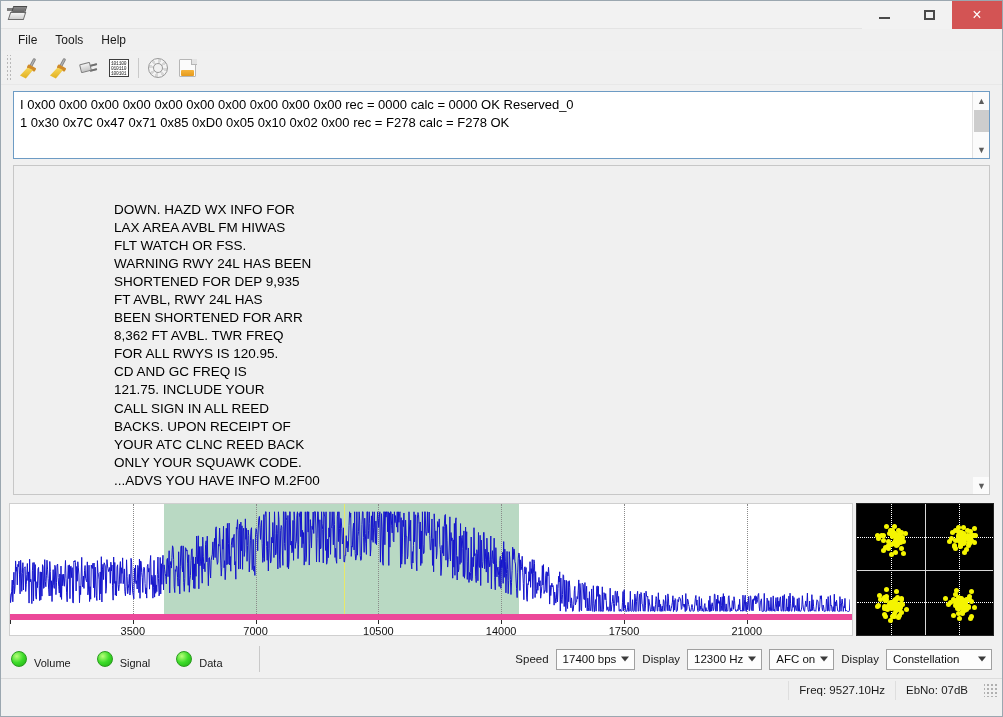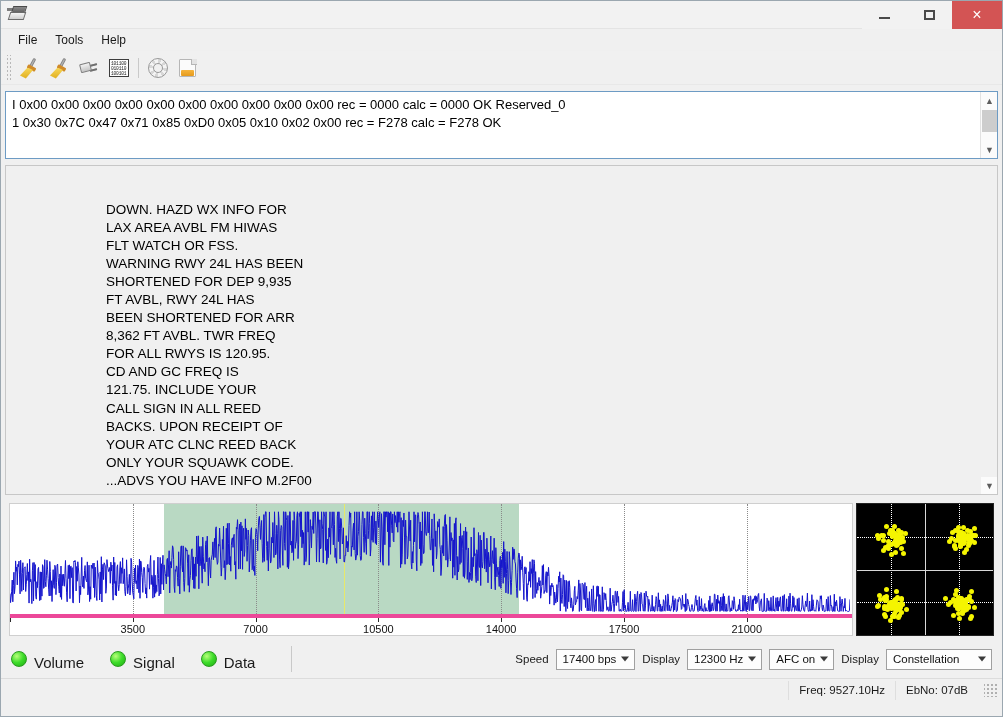--- a/index.html
+++ b/index.html
@@ -206,21 +206,21 @@
   .ico-doc .tag {
     position: absolute; left: 3px; bottom: 3px;
     width: 13px; height: 6px;
     background: linear-gradient(180deg,#f6b43c,#e59a1c);
     border-radius: 1px;
     color: #fff; font-size: 4px; text-align: center;
     line-height: 6px;
   }
 
   
-  .pane-wrap { padding: 0 4px; }
+  .pane-wrap { padding: 0 12px; }
   .textpane {
     position: relative;
     background: #ffffff;
     border: 1px solid #6d9bc4;
     display: flex;
     overflow: hidden;
   }
   .textpane.grey { background: #f0f0f0; border: 1px solid #c7c7c7; }
   .textpane .content {
     flex: 1 1 auto;
@@ -275,21 +275,21 @@
     border: 1px solid #cfcfcf;
     overflow: hidden;
   }
   .spec-plot { position: absolute; left:0; top:0; right:0; height: 110px; }
   .spec-band {
     position: absolute; top: 0; height: 110px;
     background: #b9d9c3;
   }
   .spec-axis {
     position: absolute; left: 0; right: 0; top: 110px; height: 22px;
-    border-top: 4px solid #ec4899;
+    border-top: 6px solid #ec4899;
   }
   .spec-axis .tick {
     position: absolute; top: 0; width: 1px; height: 4px; background: #2b2b2b;
   }
   .spec-axis .lbl {
     position: absolute; top: 5px;
     font-size: 11px; color: #111;
     transform: translateX(-50%);
     white-space: nowrap;
   }
@@ -330,21 +330,21 @@
     align-items: center;
     padding: 0 10px;
     flex: 0 0 auto;
   }
   .led-group { display: flex; align-items: center; gap: 7px; margin-right: 14px; }
   .led {
     width: 16px; height: 16px; border-radius: 50%;
     background: radial-gradient(circle at 34% 30%, #b8ff7a 0%, #3ddc2a 48%, #1faa12 100%);
     border: 1px solid #2a9b1e;
   }
-  .led-label { font-size: 15px; color: #1a1a1a; margin-right: 12px; margin-top: 7px; }
+  .led-label { font-size: 11px; color: #1a1a1a; margin-right: 12px; margin-top: 7px; }
   .bb-sep { width: 1px; height: 26px; background: #c9c9c9; margin: 0 10px; }
   .bb-right { margin-left: auto; display: flex; align-items: center; gap: 7px; }
   .bb-text { font-size: 11.5px; color: #1a1a1a; }
   .combo {
     height: 21px;
     min-width: 56px;
     background: #fdfdfd;
     border: 1px solid #a0a0a0;
     display: flex; align-items: center;
     padding: 0 4px 0 6px;

